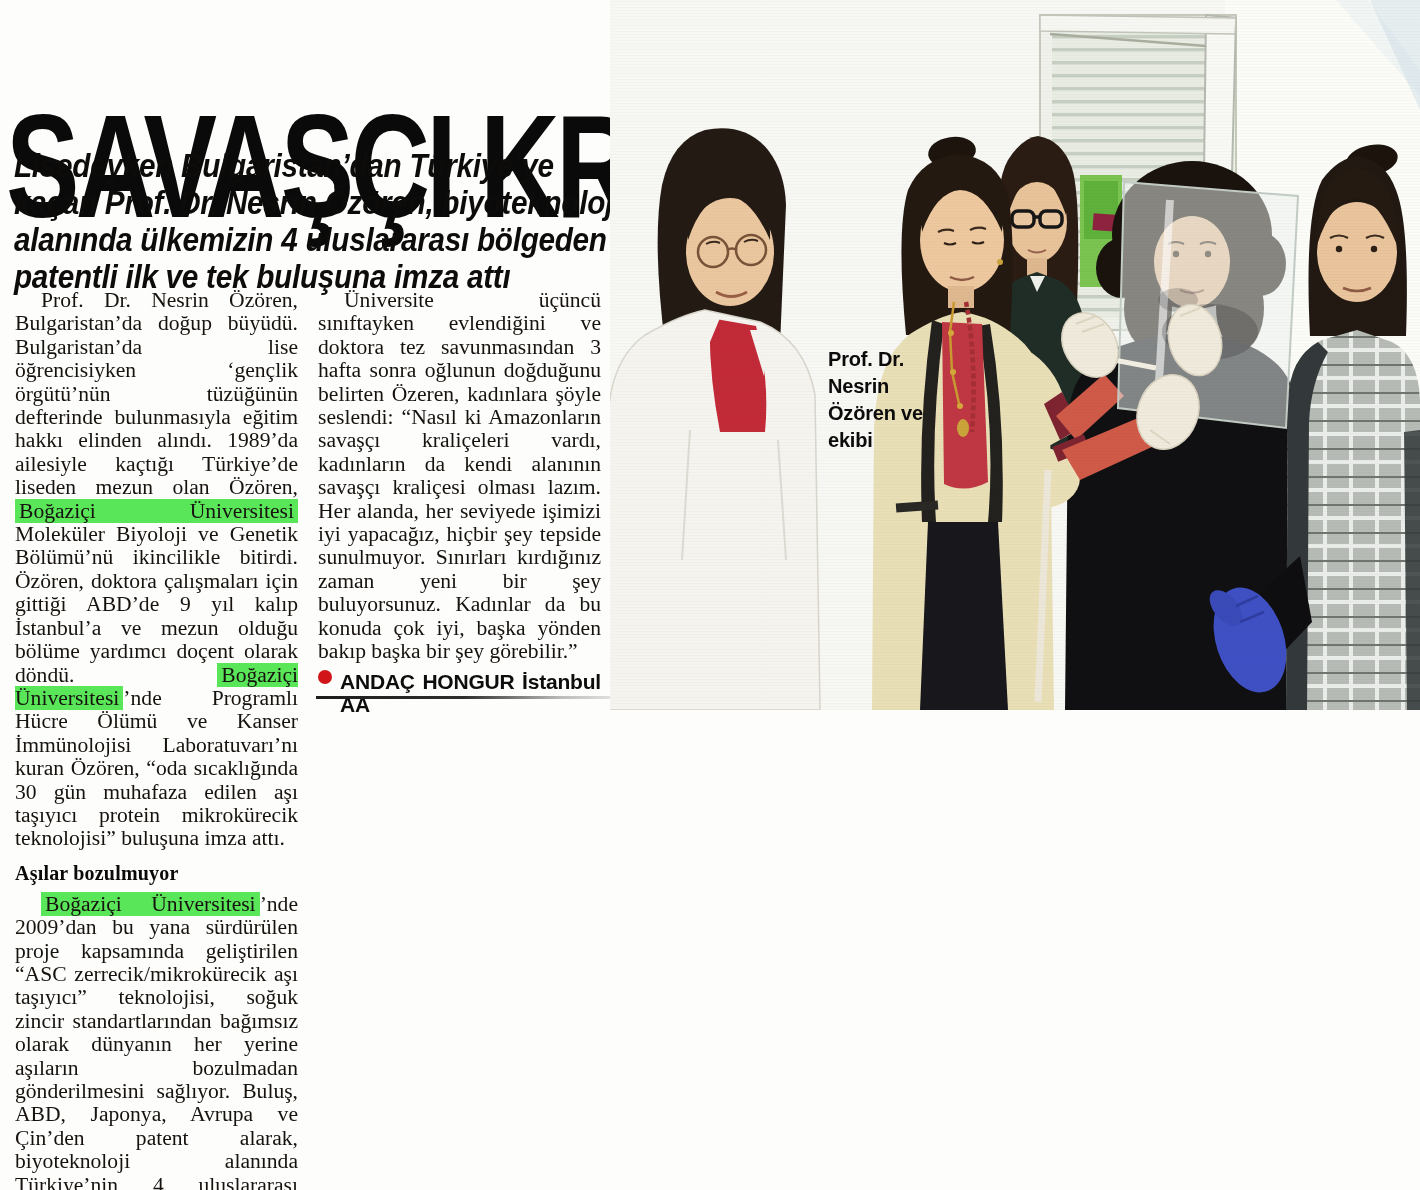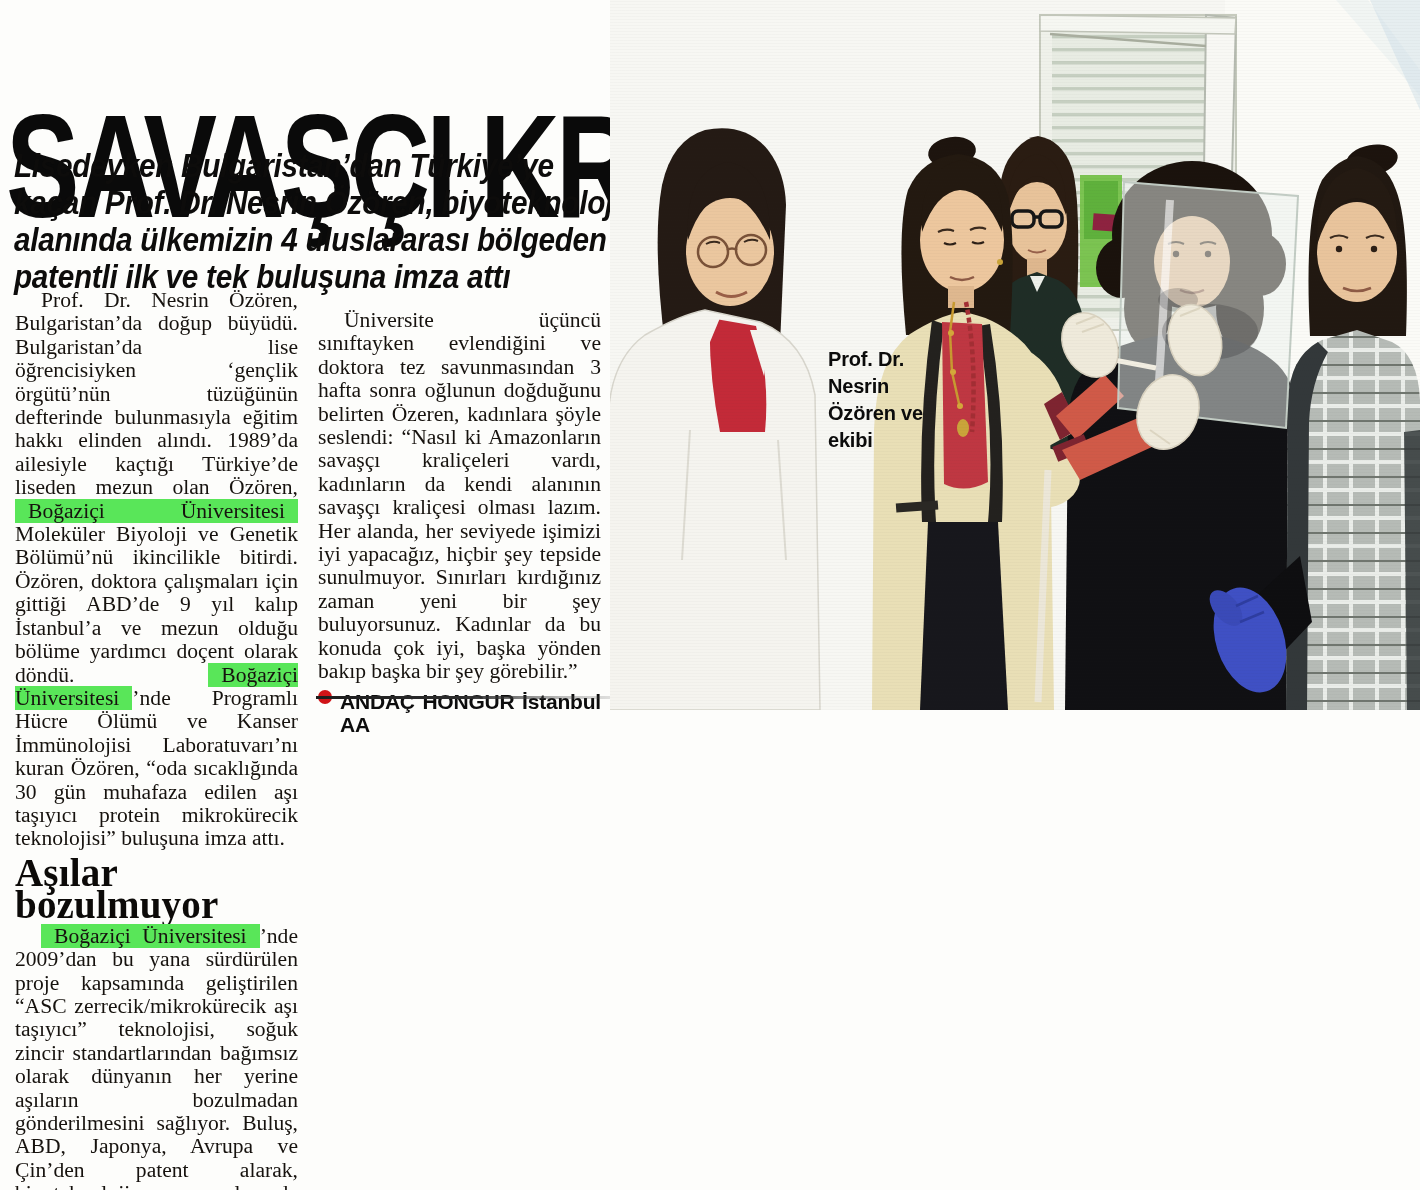--- a/index.html
+++ b/index.html
@@ -21,25 +21,25 @@
     font-family:"Liberation Sans",sans-serif;font-style:italic;font-weight:600;
     font-size:33px;line-height:37px;letter-spacing:-0.3px;color:#0d0c0b;
     transform:scaleX(0.9);transform-origin:left top;white-space:nowrap;
   }
   
   .col{
     position:absolute;top:289px;width:283px;
     font-size:21.6px;line-height:23.4px;text-align:justify;
   }
   .col-left{left:15px;}
-  .col-right{left:318px;margin-top:20px;}
+  .col-right{left:318px;}
   .para{margin:0;text-indent:26px;}
-  .hl{background:var(--highlight,#59e659);padding:0 13px;}
+  .hl{background:var(--highlight,#59e659);padding:0 4px;}
   .section-heading{
-    margin:6px 0 4px 0;font-weight:bold;font-size:39px;line-height:32px;
+    margin:6px 0 4px 0;font-weight:bold;font-size:20px;line-height:32px;
     text-indent:0;letter-spacing:0.2px;color:#0c0a08;
   }
   .byline{
     margin-top:6px;font-family:"Liberation Sans",sans-serif;font-weight:bold;
     font-size:21px;letter-spacing:-0.2px;color:#0d0d0d;display:flex;gap:8px;
     text-indent:0;
   }
   .byline .dot{
     width:14px;height:14px;border-radius:50%;
     background:var(--byline_bullet,#d01418);flex:0 0 auto;

